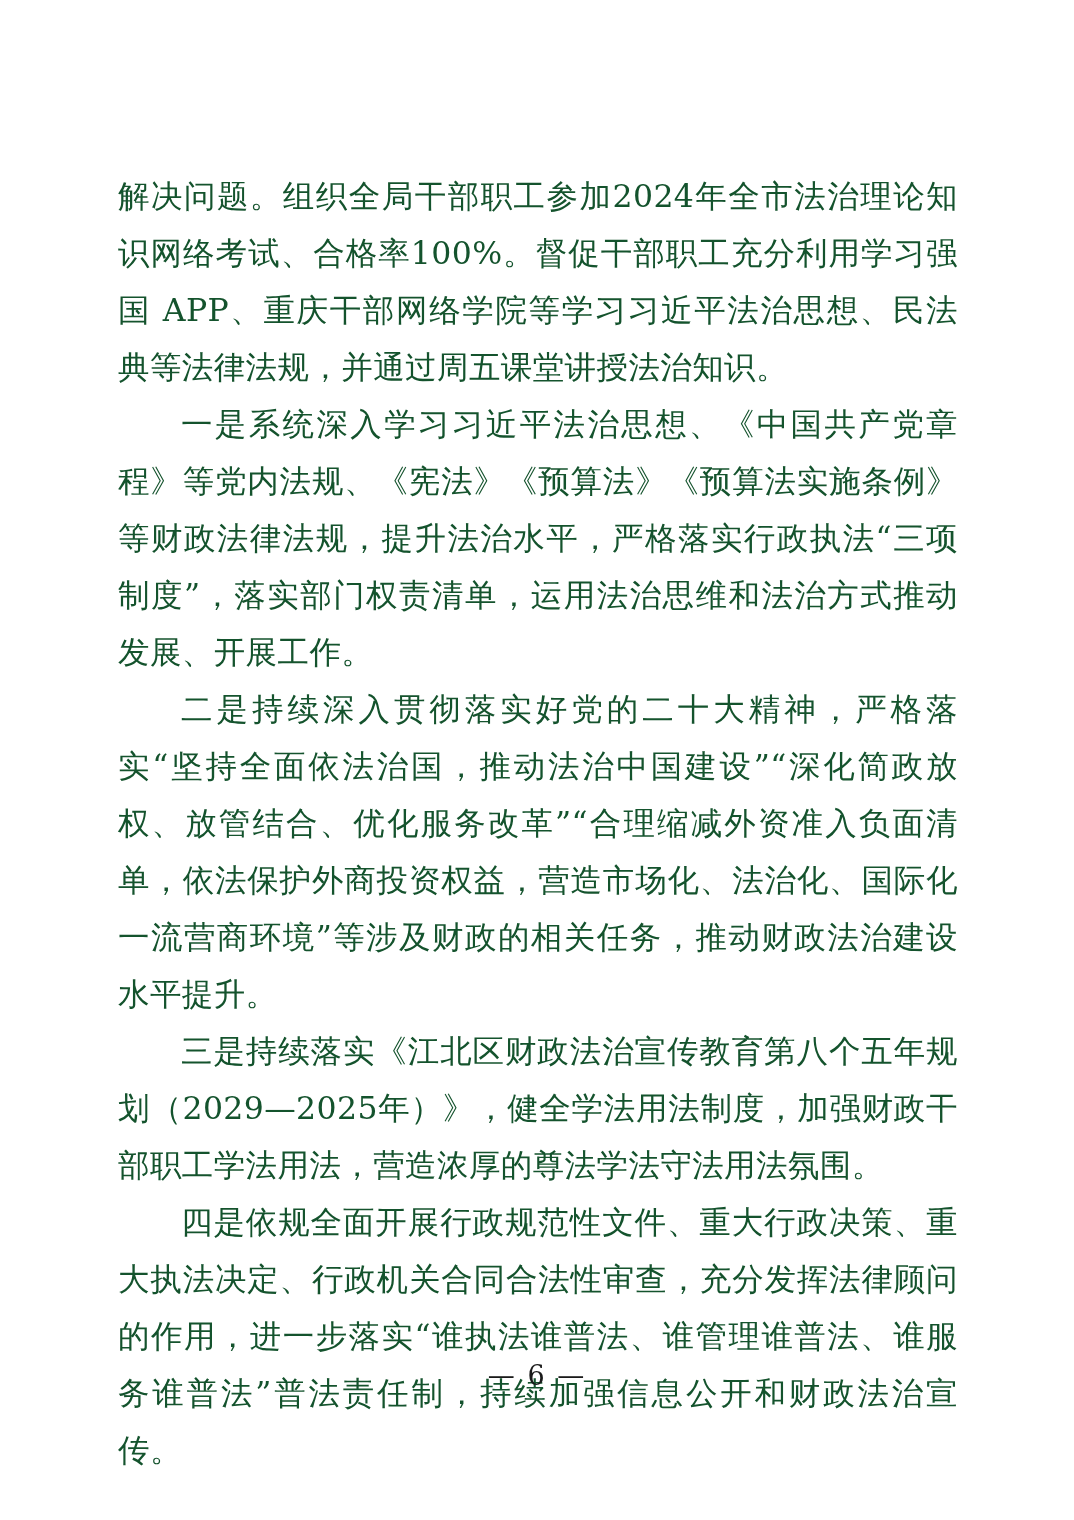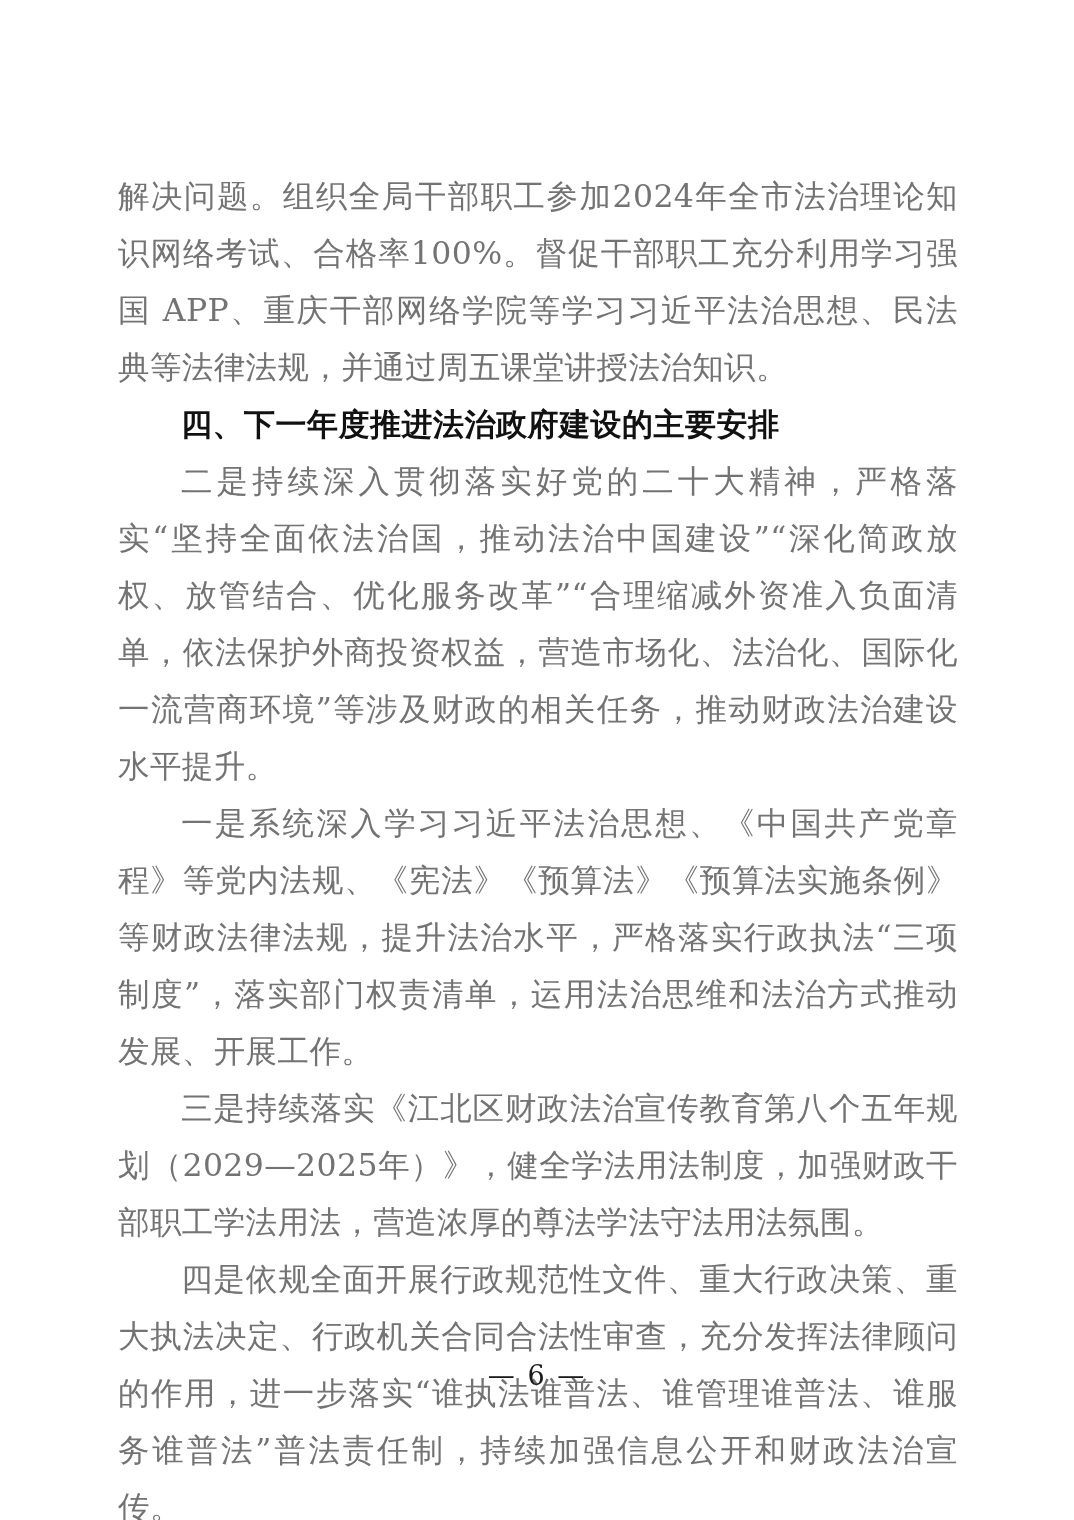--- a/index.html
+++ b/index.html
@@ -19,21 +19,21 @@
   .content {
     position: absolute;
     left: 118px;
     top: 168px;
     width: 840px;
   }
   .para {
     font-family: "DejaVu Serif", "Liberation Serif", serif;
     font-size: 31.5px;
     line-height: 57px;
-    color: #737373;
+    color: #14532d;
     text-align: justify;
     text-justify: inter-ideograph;
     margin: 0 0 0 0;
     letter-spacing: 0.4px;
   }
   .indent {
     text-indent: 63px;
   }
   .heading {
     font-family: "DejaVu Sans", "Liberation Sans", sans-serif;
@@ -61,25 +61,24 @@
   }
 </style>
 </head>
 <body>
 
 <div class="page">
   <div class="content">
 
     <p class="para">解决问题。组织全局干部职工参加2024年全市法治理论知识网络考试、合格率100%。督促干部职工充分利用学习强国 APP、重庆干部网络学院等学习习近平法治思想、民法典等法律法规，并通过周五课堂讲授法治知识。</p>
 
-    <p class="heading">四、下一年度推进法治政府建设的主要安排</p>
+
+    <p class="para indent">一是系统深入学习习近平法治思想、《中国共产党章程》等党内法规、《宪法》《预算法》《预算法实施条例》等财政法律法规，提升法治水平，严格落实行政执法“三项制度”，落实部门权责清单，运用法治思维和法治方式推动发展、开展工作。</p>
 
     <p class="para indent">二是持续深入贯彻落实好党的二十大精神，严格落实“坚持全面依法治国，推动法治中国建设”“深化简政放权、放管结合、优化服务改革”“合理缩减外资准入负面清单，依法保护外商投资权益，营造市场化、法治化、国际化一流营商环境”等涉及财政的相关任务，推动财政法治建设水平提升。</p>
-
-    <p class="para indent">一是系统深入学习习近平法治思想、《中国共产党章程》等党内法规、《宪法》《预算法》《预算法实施条例》等财政法律法规，提升法治水平，严格落实行政执法“三项制度”，落实部门权责清单，运用法治思维和法治方式推动发展、开展工作。</p>
 
     <p class="para indent">三是持续落实《江北区财政法治宣传教育第八个五年规划（2029—2025年）》，健全学法用法制度，加强财政干部职工学法用法，营造浓厚的尊法学法守法用法氛围。</p>
 
     <p class="para indent">四是依规全面开展行政规范性文件、重大行政决策、重大执法决定、行政机关合同合法性审查，充分发挥法律顾问的作用，进一步落实“谁执法谁普法、谁管理谁普法、谁服务谁普法”普法责任制，持续加强信息公开和财政法治宣传。</p>
 
   </div>
 
   <div class="footer">
     <span class="pagenum">— 6 —</span>
   </div>

